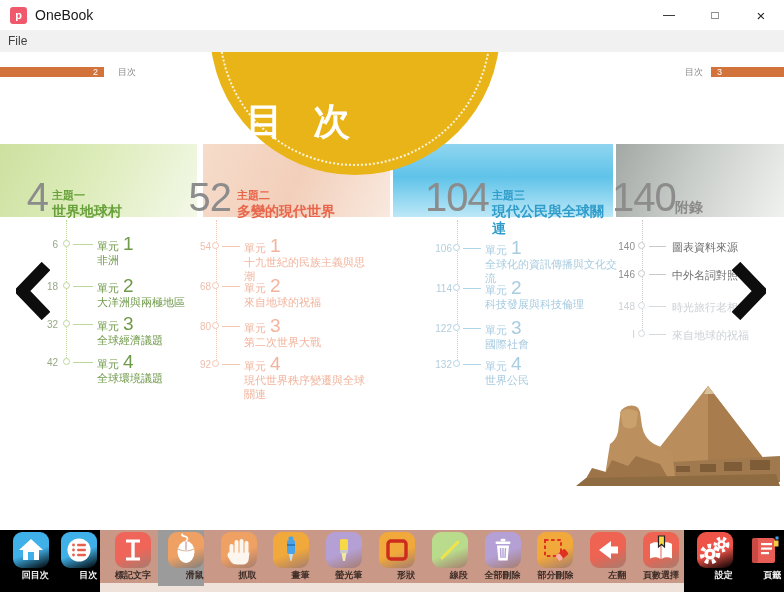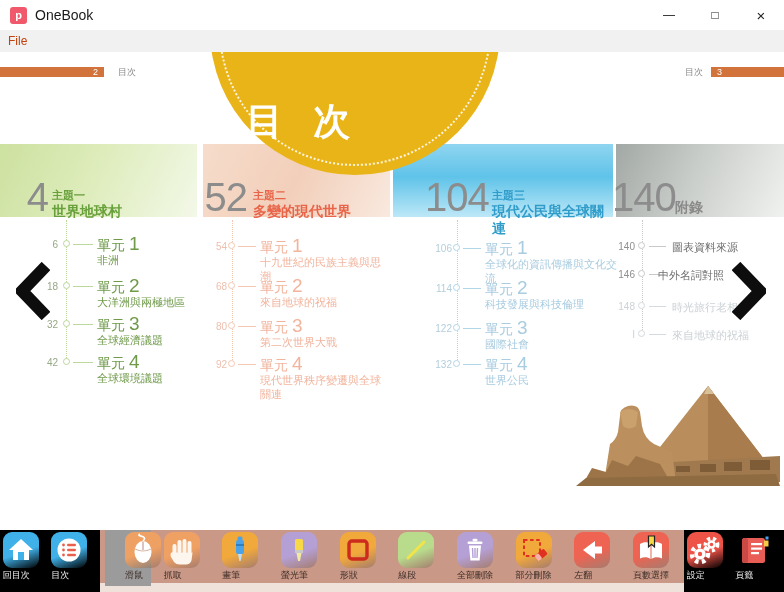--- a/index.html
+++ b/index.html
@@ -9,21 +9,21 @@
   
   .titlebar { position:absolute; top:0; left:0; right:0; height:30px; background:#fff; display:flex; align-items:center; padding-left:10px; }
   .app-logo { width:17px; height:17px; border-radius:3px; background:#f0596b; color:#fff; font-size:11px; font-weight:bold; display:flex; align-items:center; justify-content:center; }
   .app-title { font-size:14px; color:#1a1a1a; margin-left:8px; }
   .win-controls { position:absolute; right:0; top:0; height:30px; display:flex; }
   .win-btn { width:46px; height:30px; display:flex; align-items:center; justify-content:center; font-size:12px; color:#222; cursor:default; }
   .win-btn.close { font-size:15px; }
 
   
   .menubar { position:absolute; top:30px; left:0; right:0; height:22px; background:#f1f1f1; display:flex; align-items:center; }
-  .menu-item { font-size:12px; color:#c2410c; padding:0 8px; }
+  .menu-item { font-size:12px; color:#404040; padding:0 8px; }
 
   
   .content { position:absolute; top:52px; left:0; width:784px; height:478px; background:#fff; overflow:hidden; }
 
   .phead { position:absolute; top:14px; height:12px; font-size:9px; color:#8a8a8a; display:flex; align-items:center; }
   .phead .bar { background:#d2733c; height:10px; position:relative; }
   .phead .bar .n { position:absolute; top:0; font-size:9px; color:#fff; line-height:10px; }
   .phead-left { left:0; }
   .phead-left .bar { width:104px; margin-right:14px; }
   .phead-left .bar .n { right:6px; }
@@ -44,36 +44,36 @@
   .big-num { position:absolute; font-size:40px; color:#8c8c8c; line-height:40px; text-align:right; letter-spacing:-1px; }
   .theme { position:absolute; font-weight:bold; line-height:1.25; }
   .theme .t1 { font-size:11px; display:block; }
   .theme .t2 { font-size:14px; display:block; }
   .vline { position:absolute; width:0; border-left:1px dotted; }
   .toc-item { position:absolute; }
   .toc-page { position:absolute; font-size:10px; text-align:right; top:3px; }
   .toc-circle { position:absolute; width:7px; height:7px; border-radius:50%; background:#fff; border:1.5px solid; top:4px; }
   .toc-dash { position:absolute; height:1px; top:8px; }
   .toc-unit { position:absolute; top:-3px; white-space:nowrap; }
-  .toc-unit .ul { font-size:14px; }
+  .toc-unit .ul { font-size:11px; }
   .toc-unit .un { font-size:19px; font-weight:300; margin-left:4px; }
   .toc-title { position:absolute; top:17px; font-size:11px; line-height:1.3; }
   .toc-title-inline { position:absolute; top:2px; font-size:11px; white-space:nowrap; }
 
   .nav-arrow { position:absolute; top:210px; width:34px; height:58px; z-index:8; cursor:pointer; }
   .nav-left { left:16px; } .nav-right { right:18px; }
 
   .sphinx { position:absolute; left:576px; top:330px; z-index:2; }
 
   
   .toolbar { position:absolute; left:0; top:530px; width:784px; height:62px; background:#000; display:flex; }
   .tb-zone { height:62px; display:flex; align-items:flex-start; }
   .tb-zone.dark { background:#000; }
   .tb-zone.mid { background:linear-gradient(#c99887 0 86%, #efe2da 86% 100%); }
-  .tb-item { width:46px; height:53px; margin-top:2px; display:flex; flex-direction:column; align-items:flex-start; cursor:pointer; }
+  .tb-item { width:46px; height:53px; margin-top:2px; display:flex; flex-direction:column; align-items:flex-end; cursor:pointer;font-weight:bold; }
   .tb-item.active { background:#9b9b9b; height:56px; margin-top:0; padding-top:2px;padding-left:20px; }
   .tb-icon { width:36px; height:36px; border-radius:9px; display:flex; align-items:center; justify-content:center; }
   .tb-label { font-size:9px; margin-top:1px; white-space:nowrap; }
   .tb-zone.dark .tb-label { color:#f2f2f2; }
   .tb-zone.mid .tb-label { color:#3d2d27; }
 </style>
 </head>
 <body>
 
 <div class="app">
@@ -147,21 +147,21 @@
             <div class="toc-title" style="left: 97px; width: 100px; color: rgb(111, 154, 74);">全球經濟議題</div>
           </div>
           <div class="toc-item" style="left: 0px; top: 302px; width: 200px;">
             <div class="toc-page" style="left: 0px; width: 58px; color: rgb(151, 168, 134);">42</div>
             <div class="toc-circle" style="left: 63px; border-color: rgb(188, 216, 154);"></div>
             <div class="toc-dash" style="left: 73px; width: 20px; background: rgb(188, 216, 154);"></div>
             <div class="toc-unit" style="left: 97px; color: rgb(111, 154, 74);"><span class="ul">單元</span><span class="un">4</span></div>
             <div class="toc-title" style="left: 97px; width: 100px; color: rgb(111, 154, 74);">全球環境議題</div>
           </div>
         </div>
-        <div class="col" style="left: 200px; width: 193px;">
+        <div class="col" style="left: 184px; width: 193px;">
           <div class="big-num" style="left: 1px; width: 46px; top: 125px;">52</div>
           <div class="theme" style="left: 53px; color: rgb(232, 101, 74); top: 137px;">
             <span class="t1">主題二</span>
             <span class="t2">多變的現代世界</span>
           </div>
           <div class="vline" style="left: 32px; top: 168px; height: 146px; border-color: rgb(244, 199, 178);"></div>
           <div class="toc-item" style="left: 0px; top: 186px; width: 193px;">
             <div class="toc-page" style="left: 0px; width: 27px; color: rgb(237, 191, 174);">54</div>
             <div class="toc-circle" style="left: 28px; border-color: rgb(244, 199, 178);"></div>
             <div class="toc-dash" style="left: 38px; width: 18px; background: rgb(244, 199, 178);"></div>
@@ -235,21 +235,21 @@
           <div class="toc-item" style="left: 0px; top: 186px; width: 174px;">
             <div class="toc-page" style="left: 0px; width: 25px; color: rgb(143, 143, 143);">140</div>
             <div class="toc-circle" style="left: 28px; border-color: rgb(201, 201, 201);"></div>
             <div class="toc-dash" style="left: 39px; width: 17px; background: rgb(201, 201, 201);"></div>
             <div class="toc-title-inline" style="left: 62px; color: rgb(111, 111, 111);">圖表資料來源</div>
           </div>
           <div class="toc-item" style="left: 0px; top: 214px; width: 174px;">
             <div class="toc-page" style="left: 0px; width: 25px; color: rgb(143, 143, 143);">146</div>
             <div class="toc-circle" style="left: 28px; border-color: rgb(201, 201, 201);"></div>
             <div class="toc-dash" style="left: 39px; width: 17px; background: rgb(201, 201, 201);"></div>
-            <div class="toc-title-inline" style="left: 48px; color: rgb(111, 111, 111);">中外名詞對照</div>
+            <div class="toc-title-inline" style="left: 62px; color: rgb(111, 111, 111);">中外名詞對照</div>
           </div>
           <div class="toc-item" style="left: 0px; top: 246px; width: 174px;">
             <div class="toc-page" style="left: 0px; width: 25px; color: rgb(204, 210, 214);">148</div>
             <div class="toc-circle" style="left: 28px; border-color: rgb(213, 218, 222);"></div>
             <div class="toc-dash" style="left: 39px; width: 17px; background: rgb(213, 218, 222);"></div>
             <div class="toc-title-inline" style="left: 62px; color: rgb(204, 210, 214);">時光旅行老相簿</div>
           </div>
           <div class="toc-item" style="left: 0px; top: 274px; width: 174px;">
             <div class="toc-page" style="left: 0px; width: 25px; color: rgb(204, 210, 214);">I</div>
             <div class="toc-circle" style="left: 28px; border-color: rgb(213, 218, 222);"></div>
@@ -303,20 +303,32 @@
                 <rect x="16" y="11.8" width="9" height="2.4" rx="1.2"></rect>
                 <rect x="16" y="16.8" width="9" height="2.4" rx="1.2"></rect>
                 <rect x="16" y="21.8" width="9" height="2.4" rx="1.2"></rect>
               </g>
             </svg>
           </div>
           <div class="tb-label">目次</div>
         </div>
       </div>
       <div class="tb-zone mid" style="width: 584px; justify-content: space-between; padding: 0px 5px;">
+        <div class="tb-item">
+          <div class="tb-icon" style="background: linear-gradient(160deg, rgb(240, 101, 90) 55%, rgba(0, 0, 0, 0.18));">
+            <svg width="36" height="36" viewBox="0 0 36 36">
+              <g fill="#fff">
+                <rect x="11" y="7.5" width="14" height="3"></rect>
+                <rect x="11" y="25.5" width="14" height="3"></rect>
+                <rect x="16.3" y="8" width="3.4" height="20"></rect>
+              </g>
+            </svg>
+          </div>
+          <div class="tb-label">標記文字</div>
+        </div>
         <div class="tb-item active">
           <div class="tb-icon" style="background: linear-gradient(160deg, rgb(239, 160, 99) 55%, rgba(0, 0, 0, 0.18));">
             <svg width="36" height="36" viewBox="0 0 36 36">
               <path d="M18 9 C24 3 10 5 15 2" fill="none" stroke="#fff" stroke-width="1.6"></path>
               <ellipse cx="18" cy="20" rx="8.5" ry="11" fill="#fff"></ellipse>
               <line x1="18" y1="9.5" x2="18" y2="18" stroke="#caa" stroke-width="1.4"></line>
               <path d="M10 17 q8 4 16 0" fill="none" stroke="#d9b9a5" stroke-width="1.2"></path>
             </svg>
           </div>
           <div class="tb-label">滑鼠</div>

